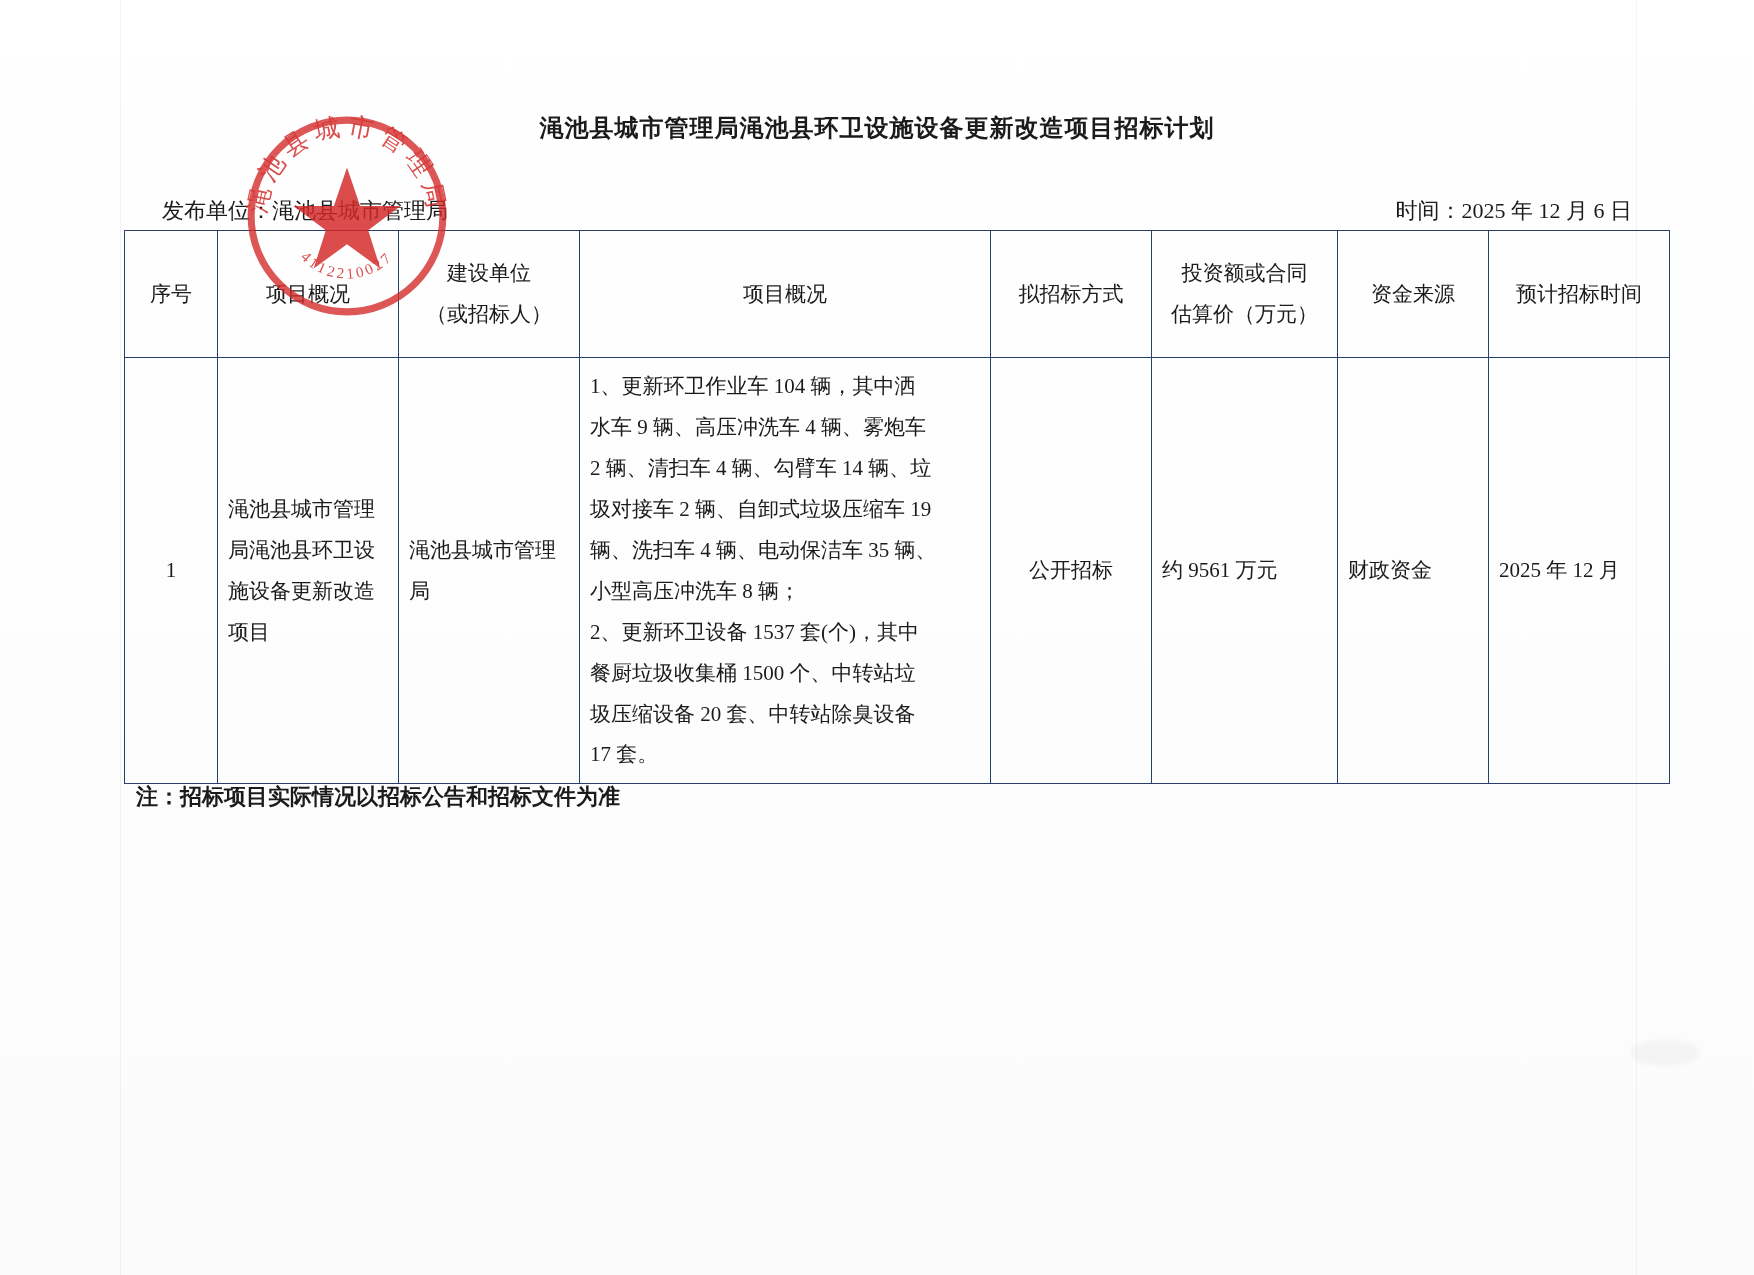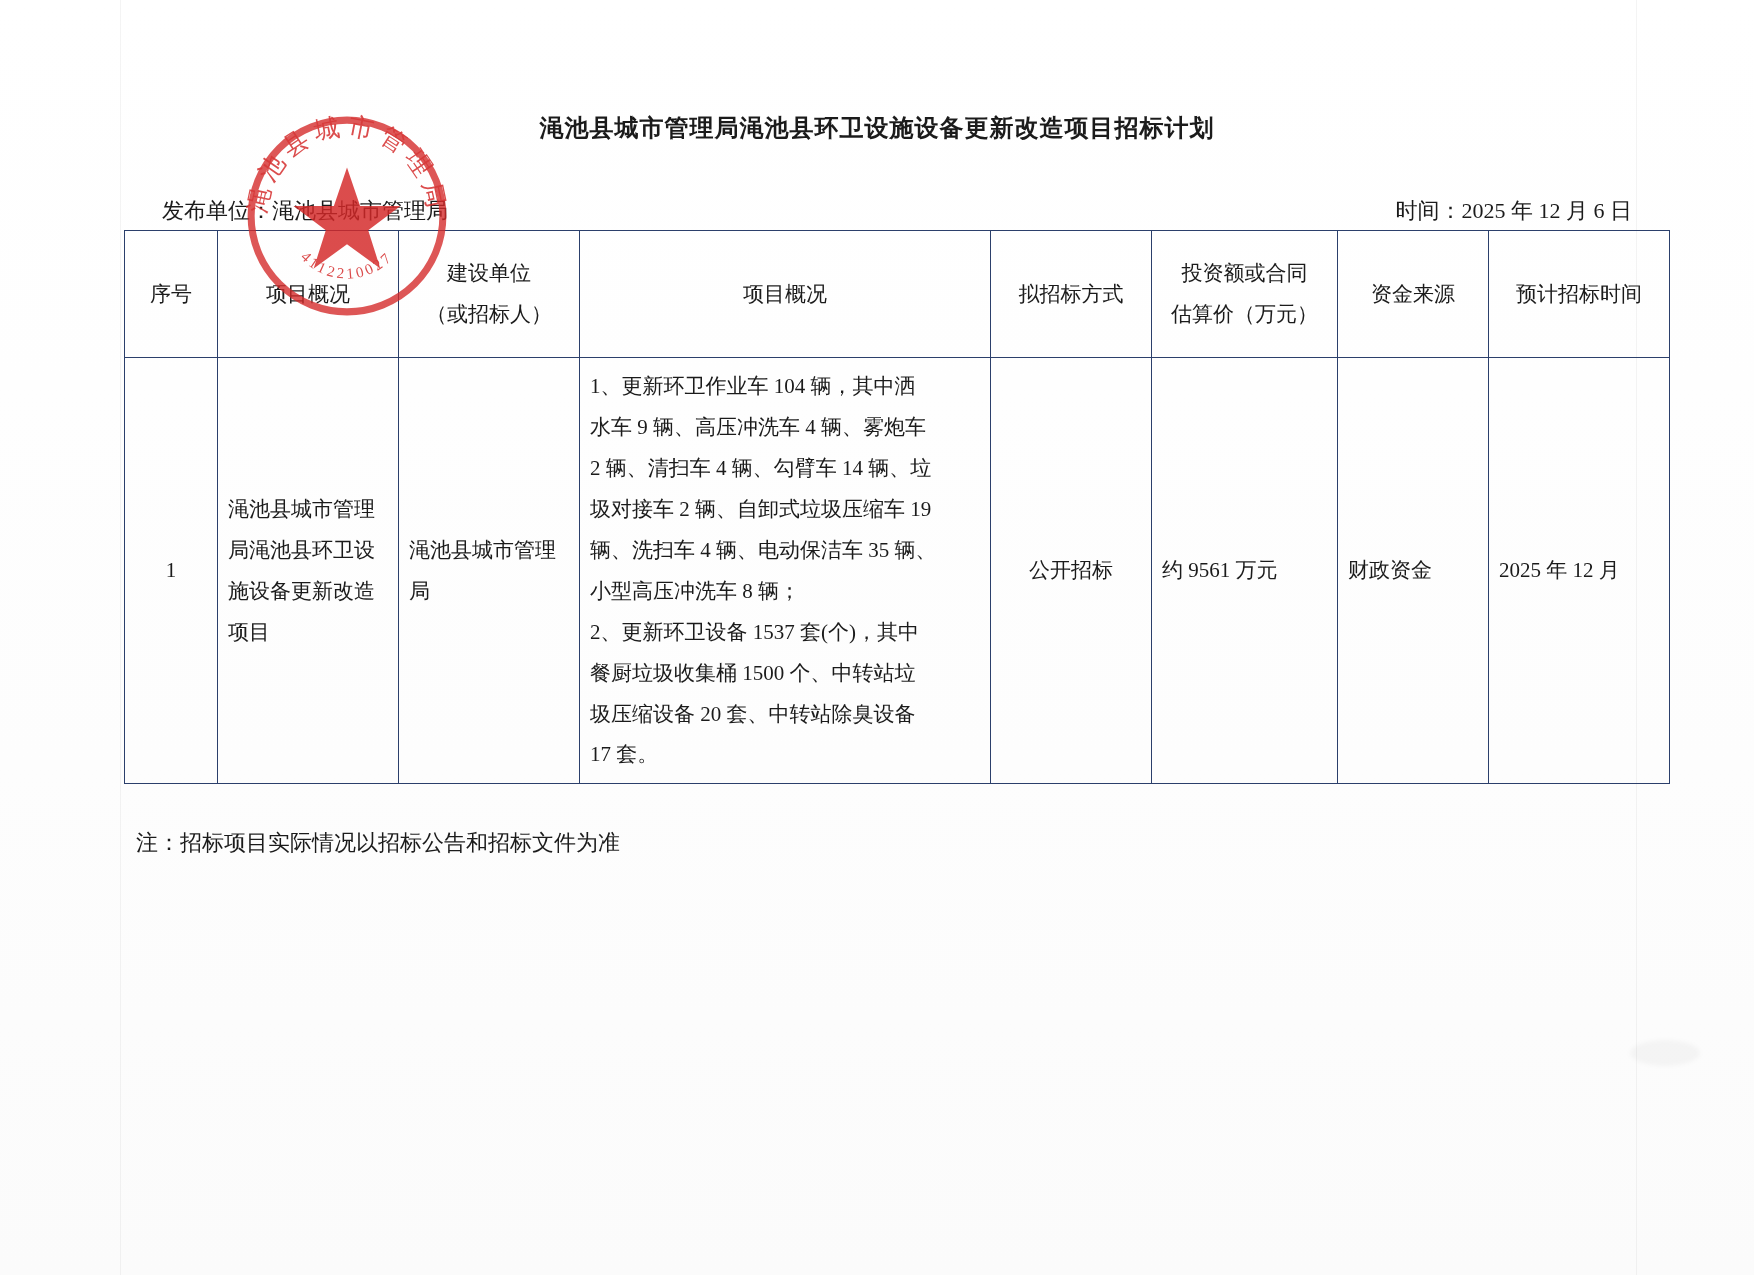--- a/index.html
+++ b/index.html
@@ -101,22 +101,23 @@
   td.body-method  { text-align: center; vertical-align: middle; }
   td.body-amount  { vertical-align: middle; }
   td.body-source  { vertical-align: middle; }
   td.body-time    { vertical-align: middle; }
 
   .desc-line { display: block; }
 
   .note {
     position: absolute;
     left: 136px;
-    top: 828px;
+    top: 782px;
     font-size: 22px;
+    font-weight: bold;
   }
 
   
   .seal {
     position: absolute;
     left: 236px;
     top: 105px;
     width: 222px;
     height: 222px;
     pointer-events: none;

